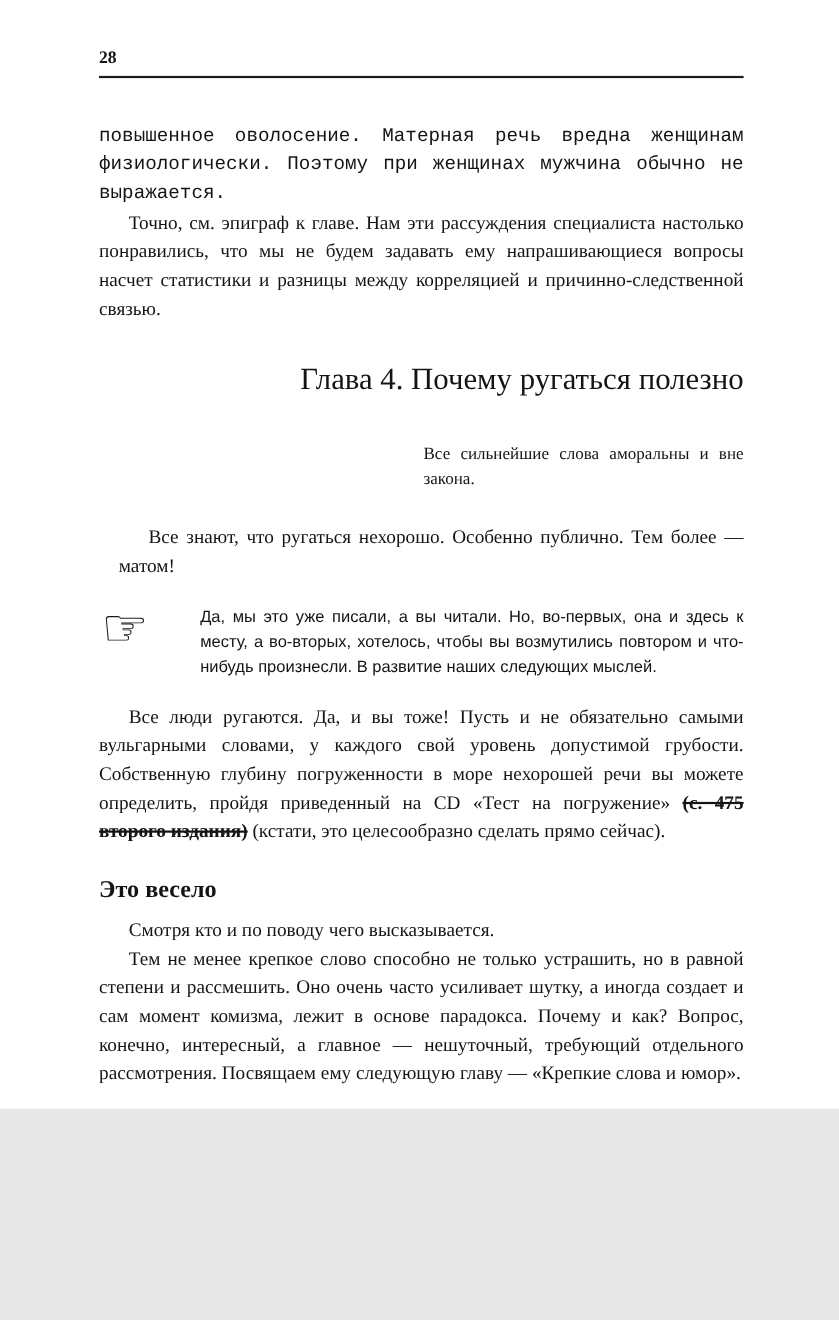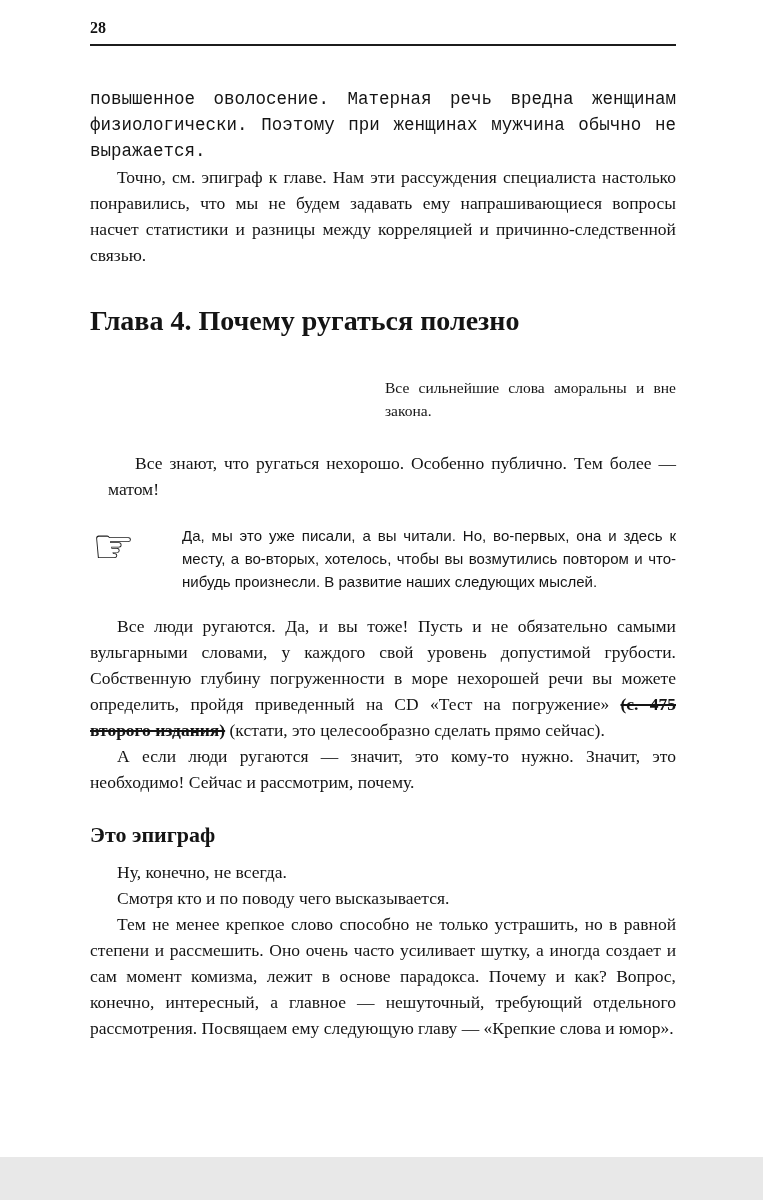--- a/index.html
+++ b/index.html
@@ -1,22 +1,22 @@
 <!DOCTYPE html>
 <html lang="ru"><head>
 <meta charset="utf-8">
 <style>
   html, body { margin: 0; padding: 0; background: #e8e8e8; }
   .page {
     position: relative;
     width: 763px;
-    height: 1157px;
+    height: 1008px;
     margin: 0 auto;
     box-sizing: border-box;
-    padding: 19px 87px 40px 90px;
+    padding: 44px 87px 40px 90px;
     background: #ffffff;
     font-family: "Liberation Serif", "DejaVu Serif", serif;
     color: #141414;
     overflow: hidden;
   }
   .page-header {
     display: flex;
     justify-content: space-between;
     align-items: baseline;
     border-bottom: 2px solid #1c1c1c;
@@ -32,21 +32,22 @@
     text-align: justify;
     text-indent: 27px;
   }
   .no-indent { text-indent: 0; }
   .first-para { margin-top: 40px; font-family: Liberation Mono, monospace; }
 
   .chapter-title {
     margin: 36px 0 0 0;
     font-size: 28px;
     line-height: 34px;
-    font-weight: bold;
+    font-weight: normal;
+    text-align: right;
   }
 
   .epigraph {
     margin: 38px 0 0 295px;
     font-size: 15.5px;
     line-height: 23px;
     text-align: justify;
   }
   .epigraph p { margin: 0; }
   .epigraph p + p { margin-top: 9px; }
@@ -113,25 +114,23 @@
 
     <p class="body-para after-epigraph">Все знают, что ругаться нехорошо. Особенно публично. Тем более — матом!</p>
 
     <div class="note">
       <div class="note-icon">☞</div>
       <div class="note-text">Да, мы это уже писали, а вы читали. Но, во-первых, она и здесь к месту, а во-вторых, хотелось, чтобы вы возмутились повтором и что-нибудь произнесли. В развитие наших следующих мыслей.</div>
     </div>
 
     <p class="body-para after-note"><span>Все люди ругаются. Да, и вы тоже! Пусть и не обязательно самыми вульгарными словами, у каждого свой уровень допустимой грубости. Собственную глубину погруженности в море нехорошей речи вы можете определить, пройдя приведенный на CD «Тест на погружение» </span><span class="ref-strike">(с. 475 второго издания)</span><span> (кстати, это целесообразно сделать прямо сейчас).</span></p>
 
-    <p class="body-para">А если люди ругаются — значит, это кому-то нужно. Значит, это необходимо! Сейчас и рассмотрим, почему.</p>
 
-    <h2 class="section-title">Это эпиграф</h2>
+    <h2 class="section-title">Это весело</h2>
 
-    <p class="body-para">Ну, конечно, не всегда.</p>
 
     <p class="body-para">Смотря кто и по поводу чего высказывается.</p>
 
     <p class="body-para">Тем не менее крепкое слово способно не только устрашить, но в равной степени и рассмешить. Оно очень часто усиливает шутку, а иногда создает и сам момент комизма, лежит в основе парадокса. Почему и как? Вопрос, конечно, интересный, а главное — нешуточный, требующий отдельного рассмотрения. Посвящаем ему следующую главу — «Крепкие слова и юмор».</p>
 
   </main>
 
 </div>
 
 </body></html>

